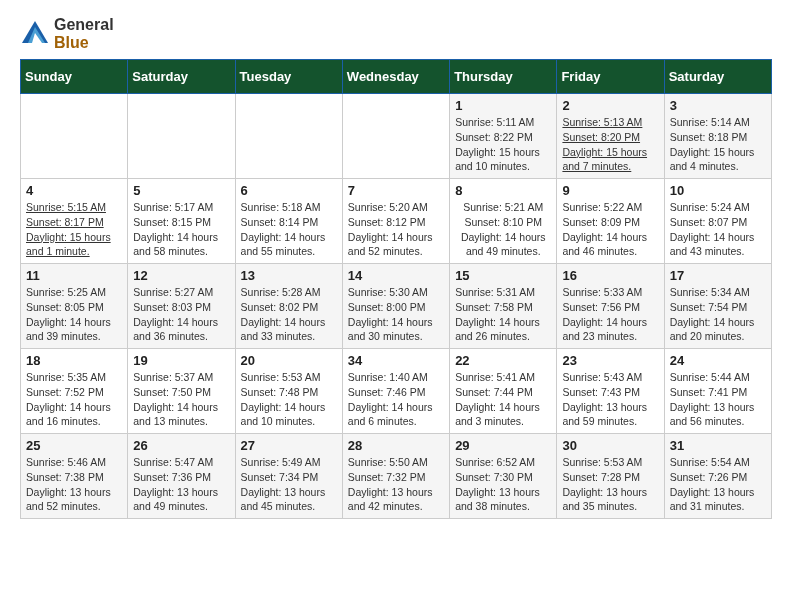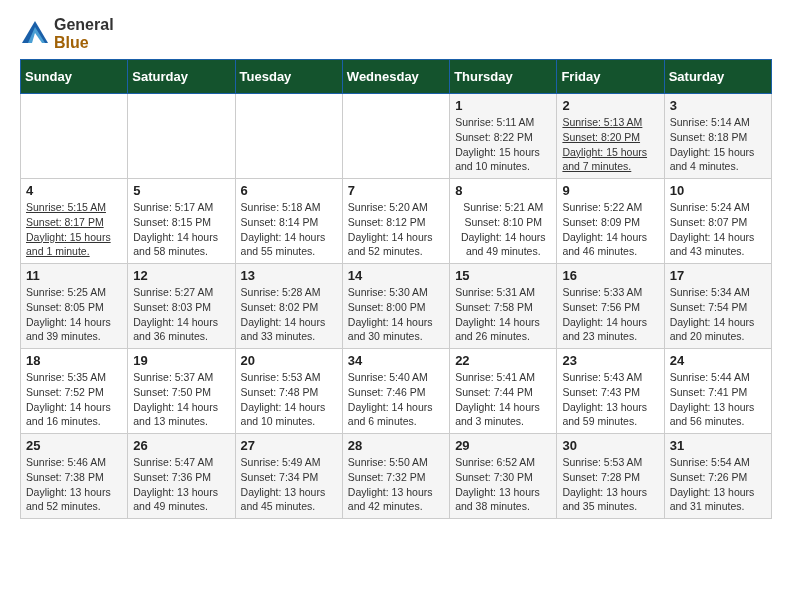--- a/index.html
+++ b/index.html
@@ -278,21 +278,21 @@
           </td>
           <td>
             <span class="cell-day">20</span>
             <div class="cell-info" style="white-space: pre-line;">Sunrise: 5:53 AM
 Sunset: 7:48 PM
 Daylight: 14 hours
 and 10 minutes.</div>
           </td>
           <td>
             <span class="cell-day">34</span>
-            <div class="cell-info" style="white-space: pre-line;">Sunrise: 5:40 AM
+            <div class="cell-info" style="white-space: pre-line;">Sunrise: 1:40 AM
 Sunset: 7:46 PM
 Daylight: 14 hours
 and 6 minutes.</div>
           </td>
           <td>
             <span class="cell-day">22</span>
             <div class="cell-info" style="white-space: pre-line;">Sunrise: 5:41 AM
 Sunset: 7:44 PM
 Daylight: 14 hours
 and 3 minutes.</div>

